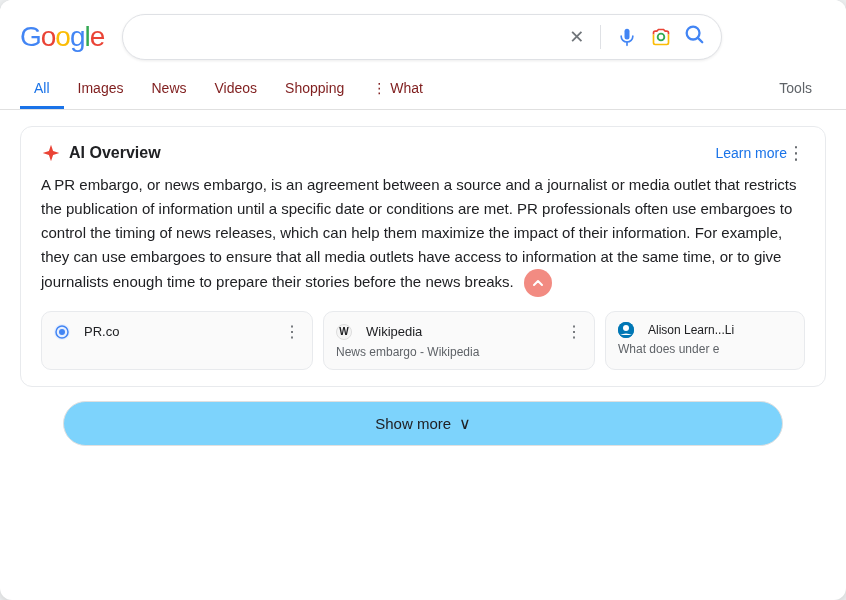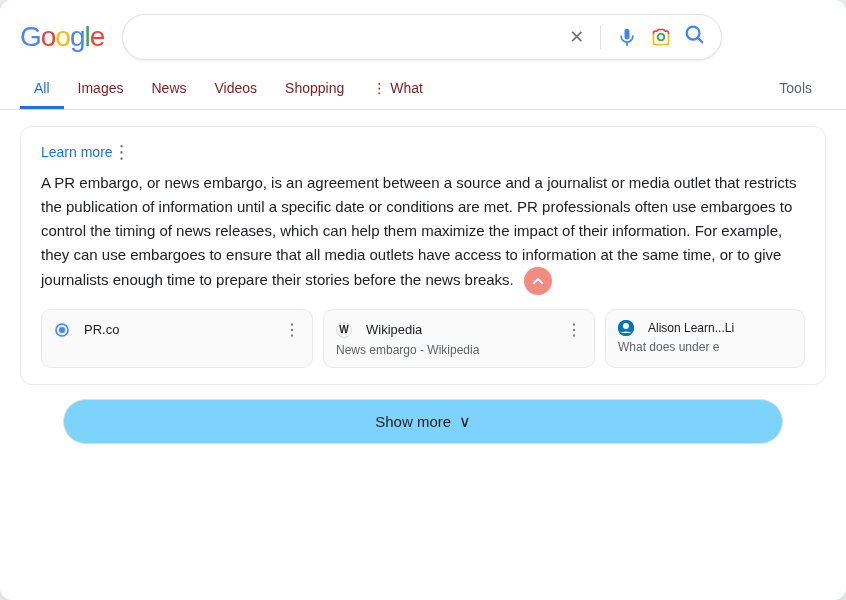--- a/index.html
+++ b/index.html
@@ -381,20 +381,27 @@
       <span>What</span>
     </a>
     <span class="nav-tools">Tools</span>
   </nav>
 
   <div class="main-content">
 
     <div class="ai-overview-card">
 
       <div class="ai-overview-header">
+        <div class="ai-overview-title">
+
+          <svg class="ai-diamond-icon" viewBox="0 0 24 24" width="22" height="22">
+            <path d="M12 2 L14.5 9.5 L22 12 L14.5 14.5 L12 22 L9.5 14.5 L2 12 L9.5 9.5 Z" fill="#EA4335"></path>
+          </svg>
+          <span>AI Overview</span>
+        </div>
         <div class="ai-overview-actions">
           <button class="learn-more-btn">Learn more</button>
           <button class="three-dots-btn">⋮</button>
         </div>
       </div>
 
       <p class="ai-overview-text">
         <span>A PR embargo, or news embargo, is an agreement between a source and a journalist or media outlet that restricts the publication of information until a specific date or conditions are met. PR professionals often use embargoes to control the timing of news releases, which can help them maximize the impact of their information. For example, they can use embargoes to ensure that all media outlets have access to information at the same time, or to give journalists enough time to prepare their stories before the news breaks.</span>
         <button class="collapse-btn-inline" title="Collapse">
           <svg width="14" height="14" viewBox="0 0 14 14" fill="none">

